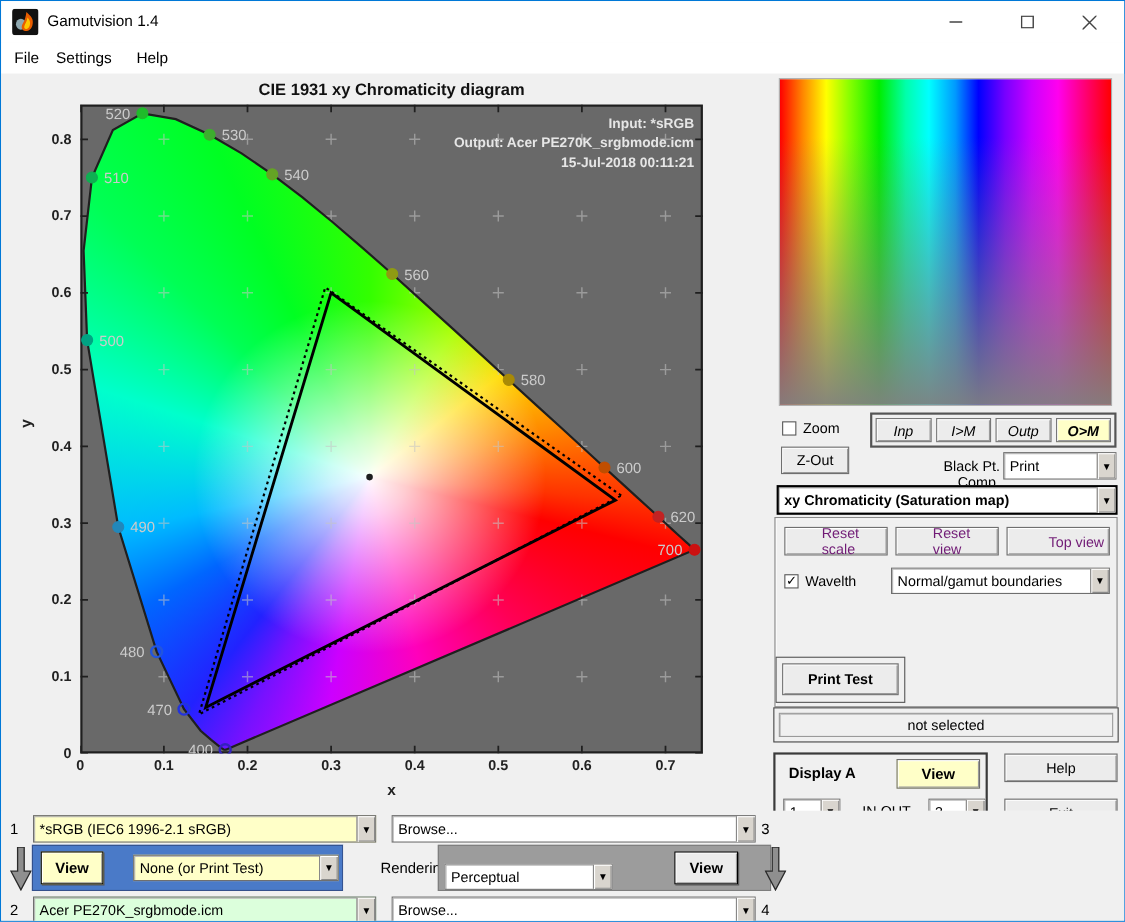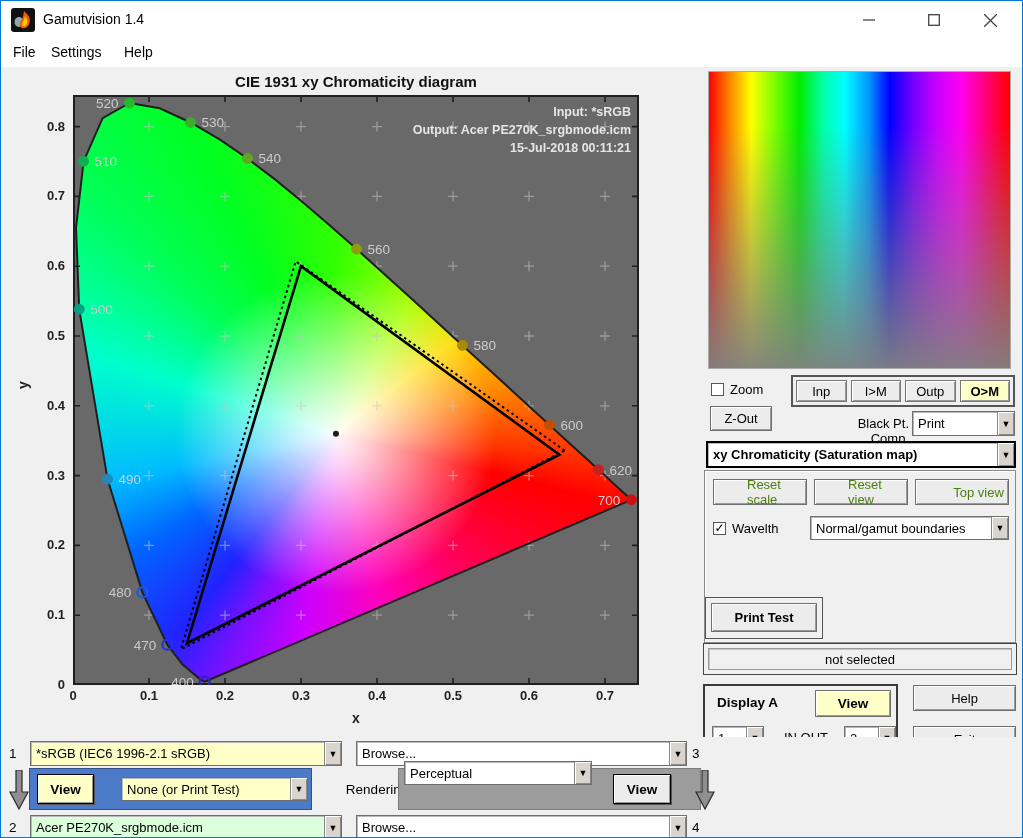--- a/index.html
+++ b/index.html
@@ -37,28 +37,28 @@
   
   .side { position:absolute; left:700px; top:0; width:323px; height:670px; }
   .grad-sq { position:absolute; left:7px; top:4px; width:303px; height:298px; border:1px solid #aaa;
     background:
       linear-gradient(to bottom, rgba(128,128,128,0) 0%, rgba(128,128,128,0) 18%, rgba(128,128,128,.85) 92%, rgba(128,128,128,.95) 100%),
       linear-gradient(to right, #f00 0%, #f80 7%, #ff0 14%, #8f0 21%, #0e0 30%, #0fa 38%, #0ff 45%, #09f 53%, #00f 60%, #70f 68%, #c0f 76%, #f0e 84%, #f07 92%, #f00 100%);
   }
   .viewbtn-group { position:absolute; left:90px; top:308px; width:224px; height:32px; border:2px solid #555;
                    display:flex; gap:4px; padding:3px; background:#f0f0f0; }
   .vbtn { flex:1; font-size:13px; display:flex; align-items:center; justify-content:center;
-          background:#ececec; border:1px solid #777; box-shadow:inset 1px 1px 0 #fff, inset -1px -1px 0 #9a9a9a; }
+          background:#ececec; border:1px solid #777; box-shadow:inset 1px 1px 0 #fff, inset -1px -1px 0 #9a9a9a;font-style:italic; }
   .vbtn.active { background:#ffffc8; font-weight:bold; }
   .cb-row { position:absolute; display:flex; align-items:center; gap:6px; font-size:13px; color:#000; }
   .cb { width:13px; height:13px; background:#fff; border:1px solid #555; font-size:12px; line-height:11px;
         text-align:center; color:#000; }
   .btn { background:#ececec; border:1px solid #6f6f6f; box-shadow:inset 1px 1px 0 #fff, inset -1px -1px 0 #9a9a9a;
          font-size:13px; display:flex; align-items:center; justify-content:center; position:absolute; }
-  .btn.disabled { color:#4d7c0f;padding-left:33px; }
+  .btn.disabled { color:#701a75;padding-left:33px; }
   .label { position:absolute; font-size:13px; color:#000; }
   .combo { position:absolute; background:#fff; border:1px solid #6f6f6f;
            box-shadow:inset 1px 1px 0 #b9b9b9; display:flex; align-items:center; }
   .combo .val { flex:1; font-size:13px; padding:0 5px; white-space:nowrap; overflow:hidden; }
   .combo .drop { width:17px; align-self:stretch; background:#d9d5ce; border-left:1px solid #888;
                  box-shadow:inset 1px 1px 0 #fff, inset -1px -1px 0 #8a8a8a;
                  display:flex; align-items:center; justify-content:center; font-size:9px; color:#000; }
   .combo.bold .val { font-weight:bold; }
   .mode-combo { border:2px solid #000; }
   .groupbox { position:absolute; left:3px; top:403px; width:312px; height:173px;
@@ -311,21 +311,21 @@
   <div class="blue-panel"></div>
   <div class="btn view-btn yellow" style="left:36px; top:37px; width:57px; height:30px">View</div>
   <div class="combo" style="left:120px; top:40px; width:187px; height:24px; background:#ffffc8">
     <span class="val">None (or Print Test)</span>
     <span class="drop">▼</span>
   </div>
 
   <div class="rendering-box">Rendering</div>
 
   <div class="gray-panel"></div>
-  <div class="combo" style="left:403px; top:24px; width:188px; height:24px">
+  <div class="combo" style="left:403px; top:48px; width:153px; height:24px">
     <span class="val">Perceptual</span>
     <span class="drop">▼</span>
   </div>
   <div class="btn view-btn" style="left:612px; top:37px; width:58px; height:30px">View</div>
 
   <svg class="arrow-svg" style="left:694px; top:33px" width="20" height="40" viewBox="0 0 20 40">
     <polygon points="7,0 13,0 13,22 19,22 10,39 1,22 7,22" fill="#8f8f8f" stroke="#2a2a2a" stroke-width="1.2"></polygon>
   </svg>
 
   <span class="slot-num" style="left:8px;  top:83px">2</span>

